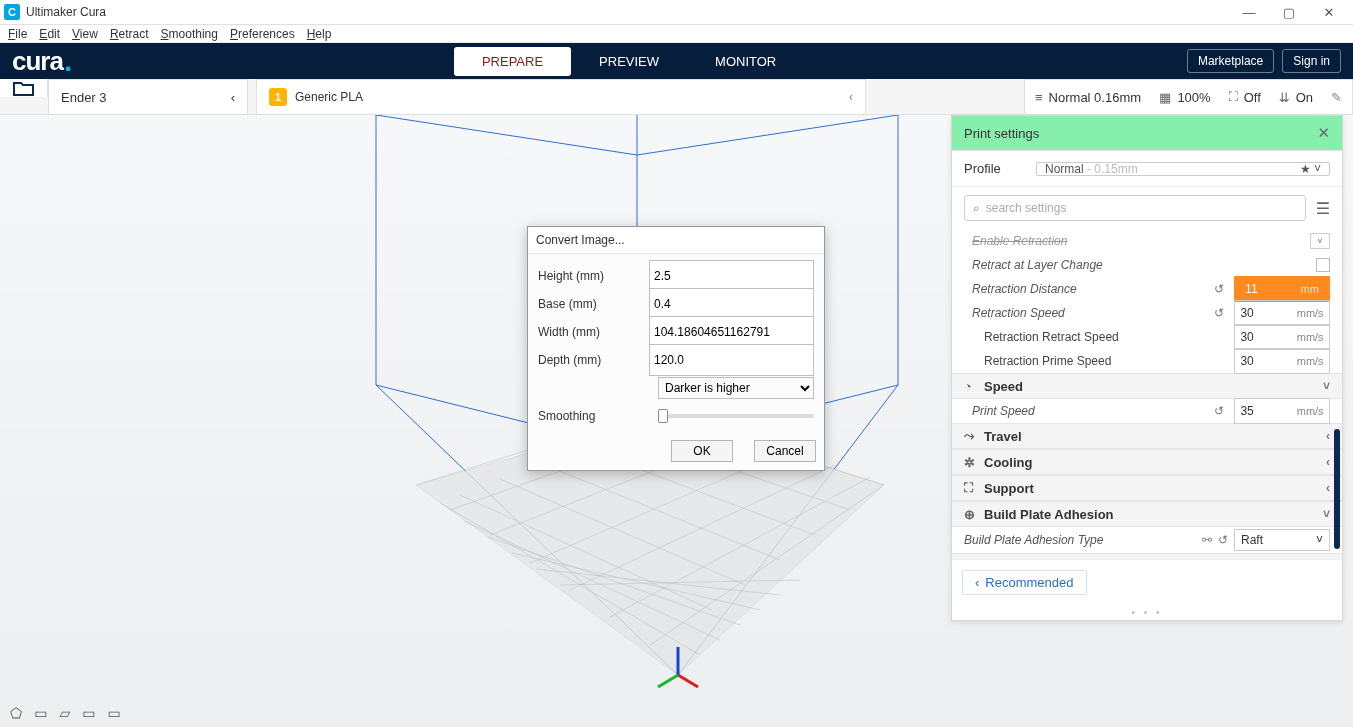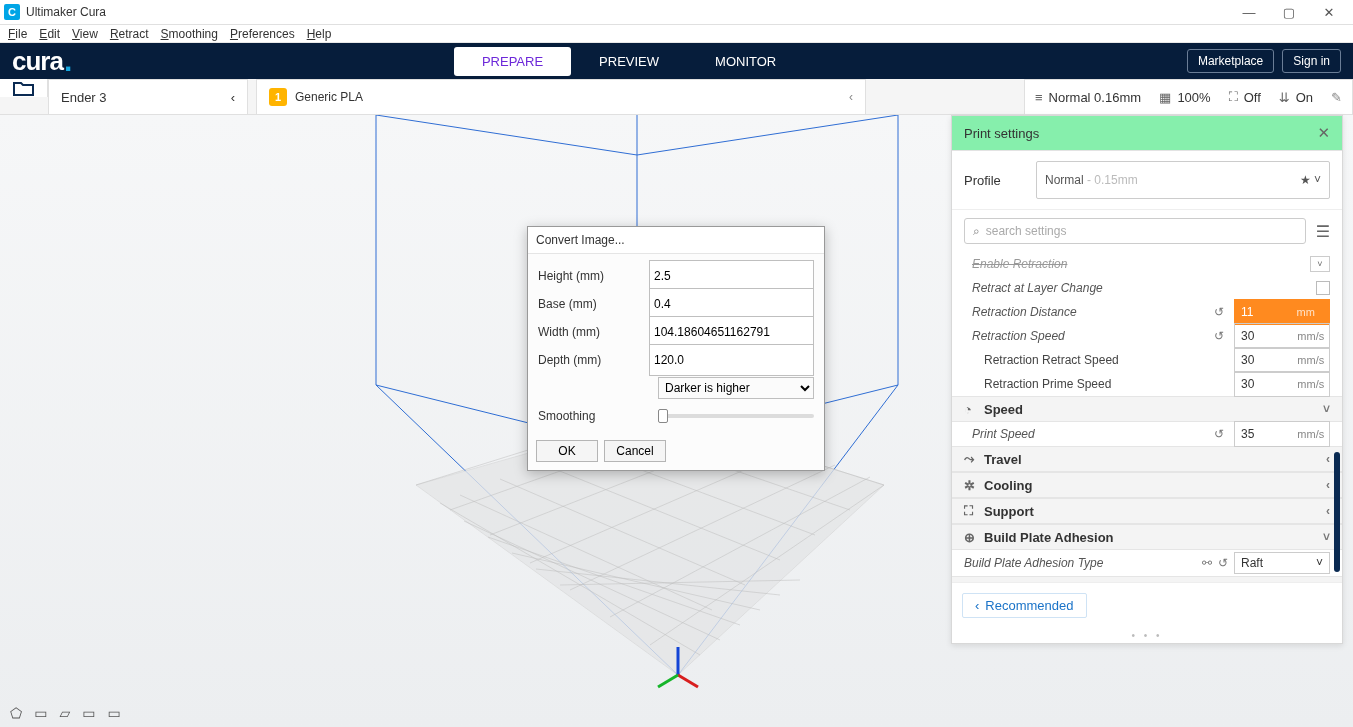--- a/index.html
+++ b/index.html
@@ -15,21 +15,21 @@
   .menubar { height: 18px; background:#fff; display:flex; align-items:center; font-size:12px; color:#333; padding:0 2px; border-bottom:1px solid #e8e8e8;}
   .menubar span { padding: 0 6px; cursor:pointer; text-decoration: underline; text-decoration-color: transparent;}
   .menubar span:first-letter { text-decoration: underline; }
 
   
   .header { height: 36px; background:#061d3b; display:flex; align-items:center; padding:0 12px; color:#fff; }
   .logo { font-family: Arial, sans-serif; font-size:26px; font-weight:600; letter-spacing:-1px; display:flex; align-items:center;}
   .logo .dot-accent { color:#15a8e0; font-size:30px; line-height:20px; margin-left:1px;}
   .stage-tabs { flex:1; display:flex; justify-content:center; gap:0; }
   .stage-tab { padding:7px 28px; font-size:13px; color:#fff; cursor:pointer; }
-  .stage-tab.active { background:#fff; color:#6d28d9; border-radius:3px; }
+  .stage-tab.active { background:#fff; color:#7f1d1d; border-radius:3px; }
   .header-right { display:flex; gap:8px; align-items:center;}
   .hdr-btn { border:1px solid #6a7d96; border-radius:3px; padding:4px 10px; font-size:12px; color:#fff; cursor:pointer;}
 
   
   .toolbar { height: 36px; background:#f5f5f5; border-bottom:1px solid #e0e0e0; display:flex; align-items:flex-start; }
   .open-btn { width:48px; display:flex; align-items:center; justify-content:center; border-right:1px solid #e0e0e0; background:#fff;}
   .printer-sel { width:200px; padding:0 12px; font-size:13px; color:#333; display:flex; align-items:center; justify-content:space-between; background:#fff; border:1px solid #e0e0e0; height:36px;}
   .material-sel { flex:0 0 auto; display:flex; align-items:center; padding:0 12px; font-size:12px; color:#333; background:#fff; border:1px solid #e0e0e0; height:36px; margin-left:8px; min-width:610px; justify-content:flex-start;}
   .material-sel .badge { background:#ffb400; color:#fff; width:18px; height:18px; border-radius:3px; font-size:11px; display:inline-flex; align-items:center; justify-content:center; margin-right:8px; font-weight:bold;}
   .material-sel .chev-wrap { margin-left:auto; color:#888;}
@@ -45,35 +45,35 @@
   
   .shelf { position:absolute; bottom:6px; left:10px; display:flex; gap:12px; color:#555; font-size:14px;}
   .shelf span{cursor:pointer;}
 
   
   .panel { position:absolute; top:115px; right:10px; width:392px; background:#fff; border:1px solid #d8d8d8; box-shadow:0 2px 6px rgba(0,0,0,.1); font-size:13px; color:#333; }
   .panel-header { display:flex; align-items:center; justify-content:space-between; padding:8px 12px; background:#86efac; border-bottom:1px solid #e3e3e3;}
   .panel-header .close { color:#666; cursor:pointer; font-size:15px;}
   .profile-row { display:flex; align-items:center; padding:10px 12px; gap:12px; border-bottom:1px solid #eee;}
   .profile-row .label { width:60px; color:#333;}
-  .profile-select { flex:1; border:1px solid #ccc; border-radius:2px; height:38px; display:flex; align-items:center; padding:0 8px; font-size:12px; color:#555; justify-content:space-between;}
+  .profile-select { flex:1; border:1px solid #ccc; border-radius:2px; height:14px; display:flex; align-items:center; padding:0 8px; font-size:12px; color:#555; justify-content:space-between;}
   .profile-select .secondary{color:#bbb;}
   .search-row { display:flex; align-items:center; padding:8px 12px; gap:10px;}
   .search-box { flex:1; border:1px solid #ccc; border-radius:3px; height:26px; display:flex; align-items:center; padding:0 8px; color:#aaa; font-size:12px;}
   .search-box .mg{color:#888; margin-right:6px;}
   .hamb { font-size:16px; color:#666; cursor:pointer;}
 
   .settings-body { max-height:330px; overflow:hidden; position:relative; padding:0 12px 6px;}
   .setrow { display:flex; align-items:center; height:24px; font-size:12px; gap:6px;}
   .setrow.cut { color:#888; font-size:12px;}
   .setrow .lbl { flex:1; }
   .setrow .lbl.indent1 { padding-left:8px; font-style:italic; color:#555;}
   .setrow .lbl.indent2 { padding-left:20px; color:#444;}
   .setrow .reset { width:18px; text-align:center; color:#777; cursor:pointer;}
-  .valbox { width:96px; height:20px; border:1px solid #ccc; display:flex; align-items:center; padding:12px 6px; font-size:12px; color:#333; justify-content:flex-start;gap:43px;}
+  .valbox { width:96px; height:20px; border:1px solid #ccc; display:flex; align-items:center; padding:12px 6px; font-size:12px; color:#333; justify-content:center;gap:43px;}
   .valbox.orange { background:#ff8a1f; color:#fff; border-color:#ff8a1f;}
   .valbox .unit{ color:#888; font-size:11px;}
   .valbox.orange .unit{ color:#ffe3c9;}
   .cat { display:flex; align-items:center; height:26px; background:#f4f4f4; margin:0 -12px; padding:0 12px; font-weight:600; font-size:13px; color:#333; border-top:1px solid #e5e5e5; border-bottom:1px solid #e5e5e5; cursor:pointer;}
   .cat .cico{ width:20px; color:#666; font-size:13px;}
   .cat .chev{ margin-left:auto; color:#777; font-size:12px;}
   .adh-type { display:flex; align-items:center; height:26px; font-size:12px; gap:6px;}
   .adh-type .lbl{ flex:1; font-style:italic; color:#555;}
   .adh-type .ico-pair{ display:flex; gap:6px; color:#777;}
   .adh-type .sel{ width:96px; height:22px; border:1px solid #ccc; display:flex; align-items:center; justify-content:space-between; padding:0 6px;}
@@ -87,21 +87,21 @@
   
   .dialog { position:absolute; top:226px; left:527px; width:298px; background:#fcfcfc; border:1px solid #999; box-shadow:0 3px 12px rgba(0,0,0,.25); font-size:12px; color:#333;}
   .dialog-title { padding:6px 8px; background:#fff; border-bottom:1px solid #e5e5e5; font-size:12px;}
   .dialog-body { padding:8px 10px 4px;}
   .dlg-row { display:flex; align-items:center; height:28px; gap:8px;}
   .dlg-row .dlbl { width:112px; }
   .dlg-row input[type=text]{ flex:1; height:20px; border:1px solid #bfbfbf; padding:15px 4px; font-size:12px;}
   .dlg-row select{ flex:1; height:22px; border:1px solid #bfbfbf; font-size:12px; padding:0 2px; background:#fbfbfb;}
   .dlg-row .slider { flex:1; height:4px; background:#dcdcdc; border-radius:2px; position:relative;}
   .dlg-row .slider .thumb{ position:absolute; left:0; top:-5px; width:10px; height:14px; background:#fff; border:1px solid #888; border-radius:2px;}
-  .dialog-buttons { display:flex; gap:6px; padding:6px 8px 8px;}
+  .dialog-buttons { display:flex; justify-content:flex-end; gap:21px; padding:6px 8px 8px;}
   .dialog-buttons button{ width:62px; height:22px; font-size:12px; background:#f5f5f5; border:1px solid #b5b5b5; cursor:pointer;}
 
   .chev{ font-family: Arial;}
 
   .combo-little { height:16px; border:1px solid #ccc; width:20px; display:flex; align-items:center; justify-content:center; font-size:9px; color:#666; margin-left:auto;}
 
 </style>
 </head>
 <body>
 

